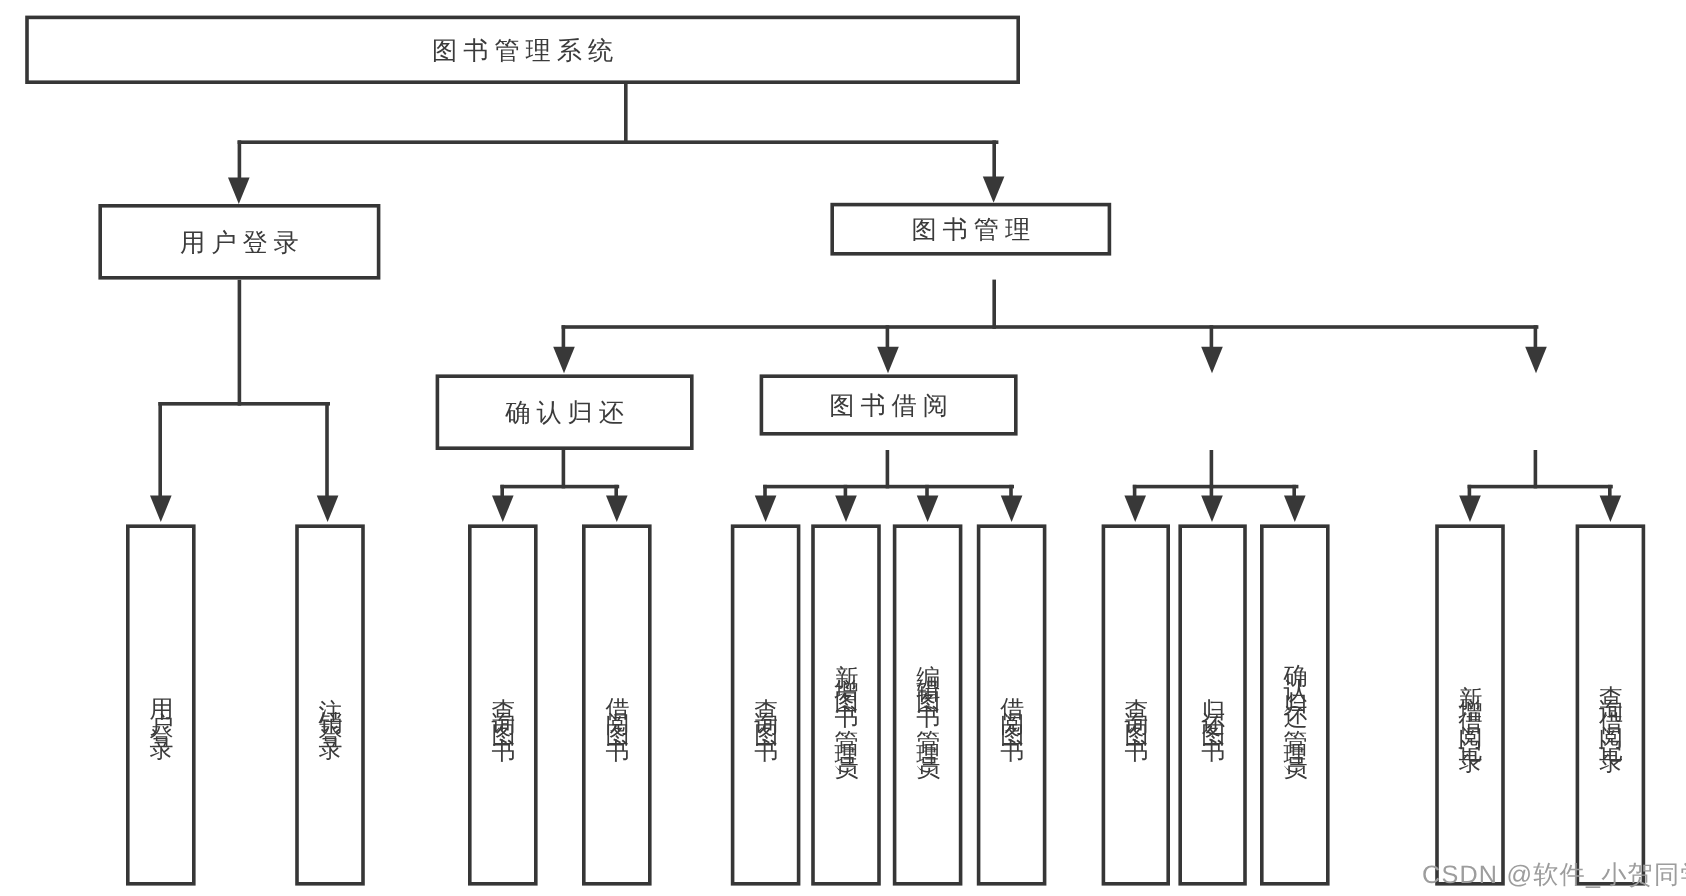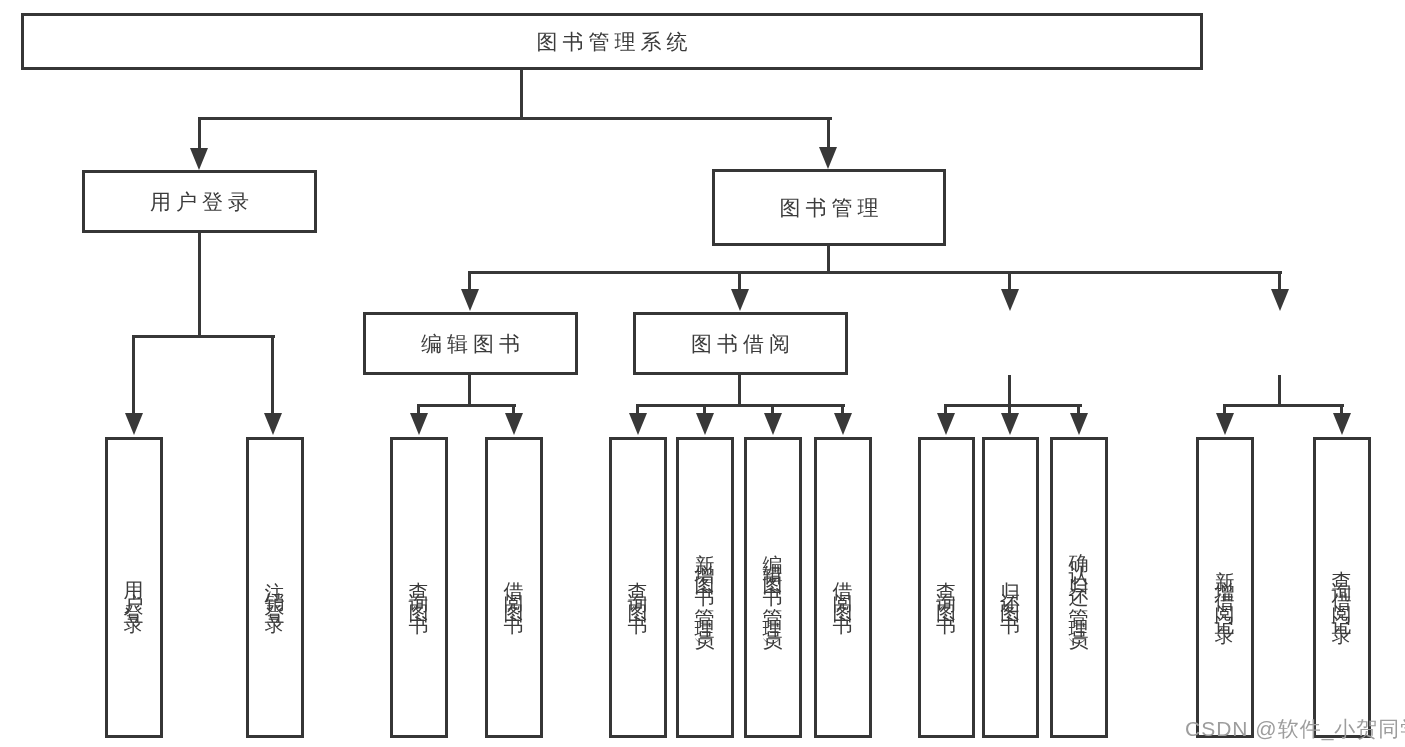--- a/index.html
+++ b/index.html
@@ -88,35 +88,35 @@
   <div class="arr" style="left:1001px;top:413px"></div>
   <div class="arr" style="left:1070px;top:413px"></div>
 
   <div class="edge" style="left:1278px;top:375px;width:3px;height:32px"></div>
   <div class="edge" style="left:1223px;top:404px;width:121px;height:3px"></div>
   <div class="edge" style="left:1223px;top:404px;width:3px;height:12px"></div>
   <div class="edge" style="left:1340px;top:404px;width:3px;height:12px"></div>
   <div class="arr" style="left:1216px;top:413px"></div>
   <div class="arr" style="left:1333px;top:413px"></div>
 
-  <div class="node" style="left:21px;top:13px;width:1182px;height:57px">
+  <div class="node" style="left:21px;top:13px;width:829px;height:57px">
     <span class="hlabel">图书管理系统</span>
   </div>
 
   <div class="node" style="left:82px;top:170px;width:235px;height:63px">
     <span class="hlabel">用户登录</span>
   </div>
-  <div class="node" style="left:712px;top:169px;width:234px;height:77px">
+  <div class="node" style="left:692px;top:169px;width:234px;height:44px">
     <span class="hlabel">图书管理</span>
   </div>
 
   <div class="node" style="left:363px;top:312px;width:215px;height:63px">
-    <span class="hlabel">编辑图书</span>
+    <span class="hlabel">确认归还</span>
   </div>
-  <div class="node" style="left:633px;top:312px;width:215px;height:63px">
+  <div class="node" style="left:633px;top:312px;width:215px;height:51px">
     <span class="hlabel">图书借阅</span>
   </div>
 
   <div class="node" style="left:105px;top:437px;width:58px;height:301px">
     <span class="vlabel">用户登录</span>
   </div>
   <div class="node" style="left:246px;top:437px;width:58px;height:301px">
     <span class="vlabel">注销登录</span>
   </div>
 

